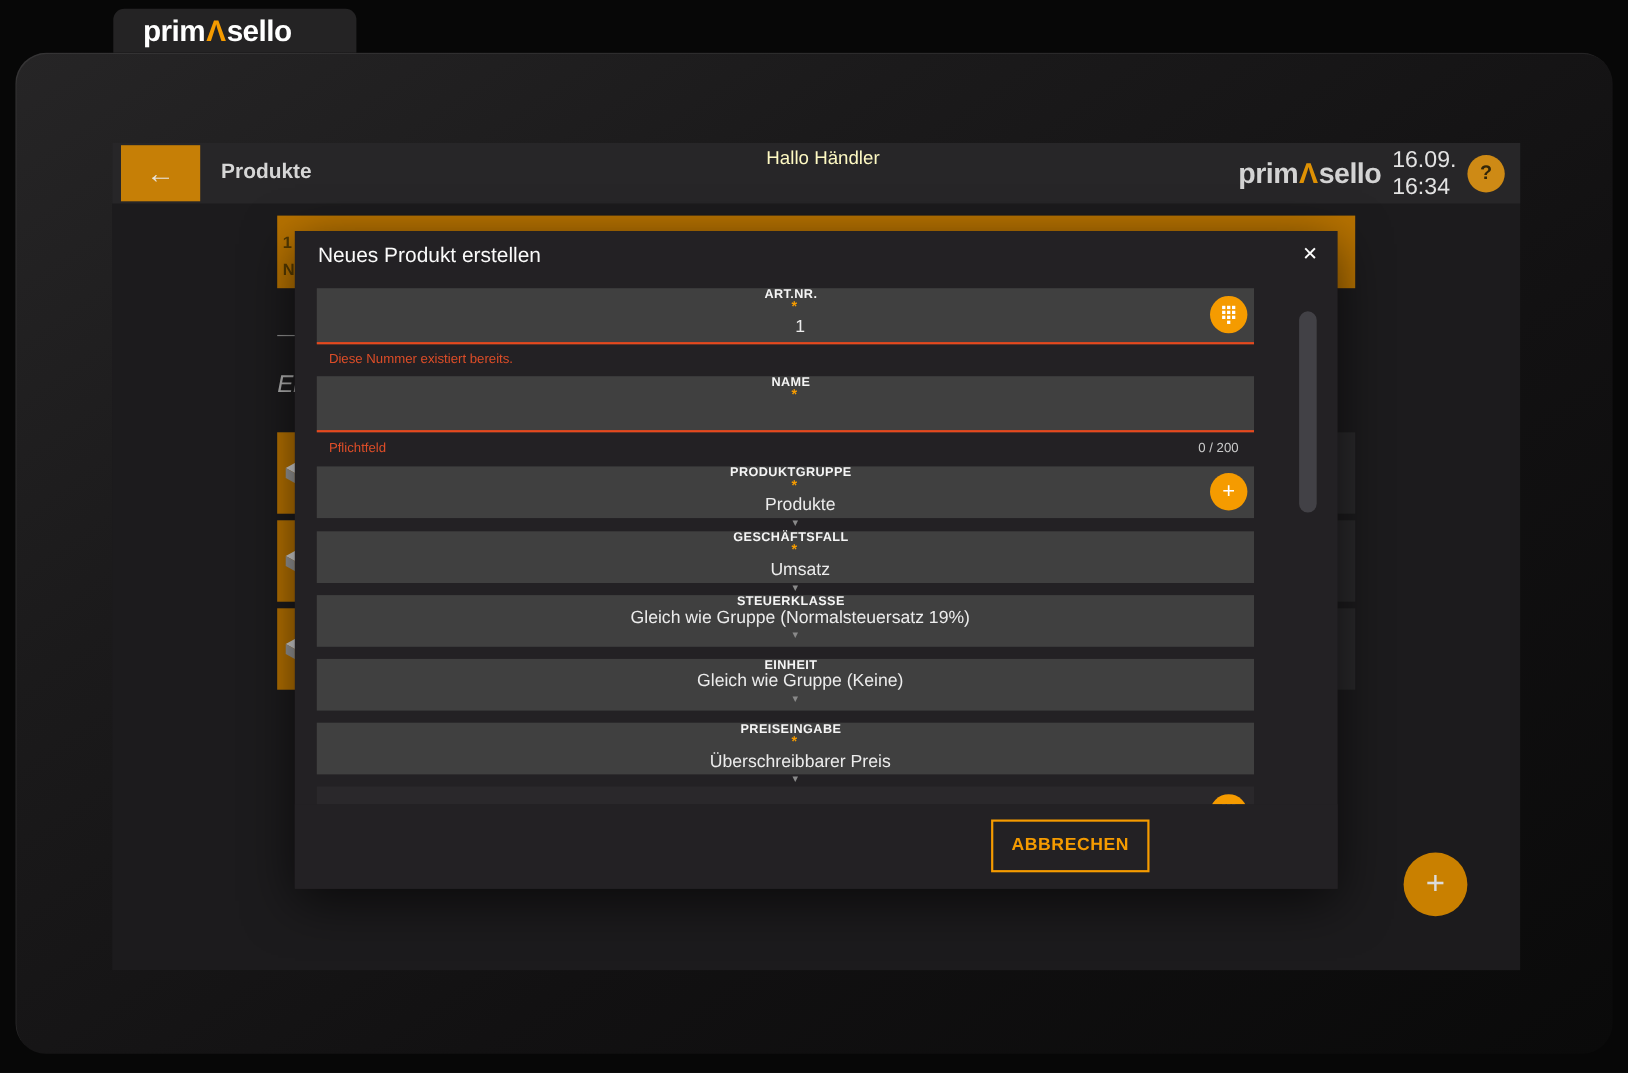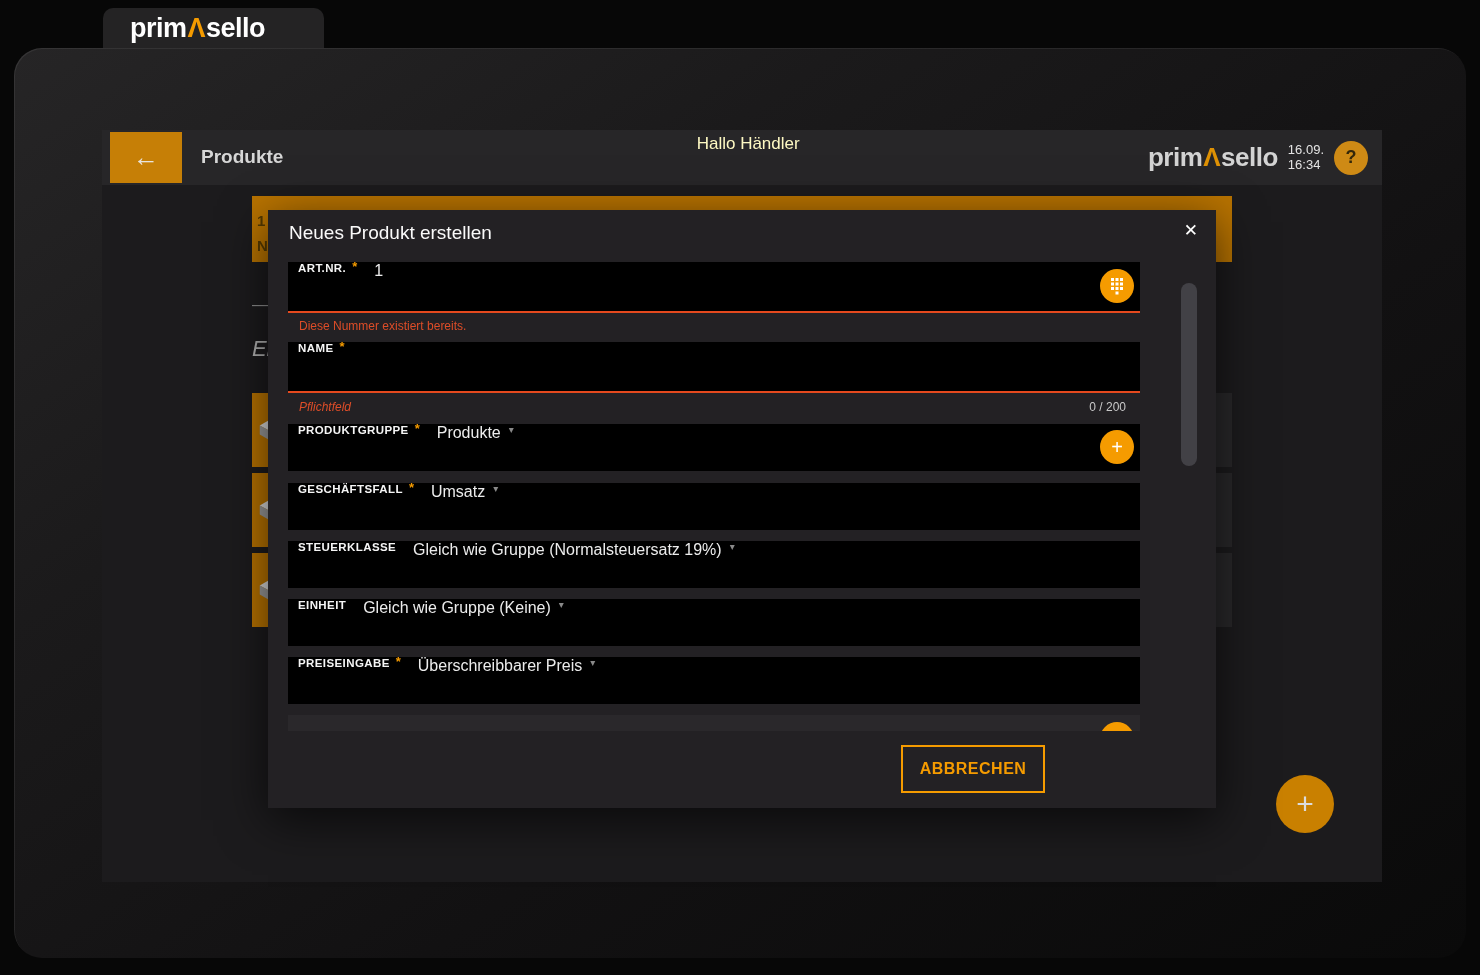--- a/index.html
+++ b/index.html
@@ -28,21 +28,21 @@
   .back-btn { position:absolute; left:8px; top:2px; width:72px; height:51px;
               background:#C67F06; border:none; display:flex; align-items:center;
               justify-content:center; color:#e8e4dd; font-size:26px; cursor:pointer; }
   .appbar-title { position:absolute; left:99px; top:16px; font-size:19px; color:#d6d6d6; font-weight:600; }
   .greeting { position:absolute; left:50%; transform:translateX(-44%); top:4px;
               font-size:17px; color:#fef9c3; }
   .appbar-right { position:absolute; right:14px; top:0; height:55px;
                   display:flex; align-items:center; gap:10px; }
   .logo-sm { font-size:26px; font-weight:bold; letter-spacing:-0.5px; color:#d3d3d3; }
   .logo-sm .lam { color:#DE9104; font-weight:900; padding:0 1px; }
-  .datetime { font-size:13px; line-height:1.12; color:#e3e3e3; }
+  .datetime { font-size:21px; line-height:1.12; color:#e3e3e3; }
   .help-btn { width:34px; height:34px; border-radius:50%; background:#CE8A15; border:none;
               color:#33270a; font-size:18px; font-weight:bold; cursor:pointer; }
 
   
   .banner { position:absolute; left:150px; top:66px; width:980px; height:66px;
             background:#B87301; color:#553A00; font-size:15px; font-weight:bold;
             padding:12px 4px 0 5px; line-height:25px; overflow:hidden; }
   .dash-mark { position:absolute; left:150px; top:166px; color:#8f8f8f; font-size:16px; }
   .clip-text { position:absolute; left:150px; top:206px; color:#b3b3b3; font-size:22px;font-style:italic; }
   .bg-row { position:absolute; left:150px; width:980px; height:74px; background:#29282a; }
@@ -52,22 +52,22 @@
          background:#C98000; border:none; color:#dcdcdc; font-size:30px; font-weight:300;
          line-height:56px; cursor:pointer; }
 
   
   .modal { position:absolute; left:166px; top:80px; width:948px; height:598px;
            background:#232124; box-shadow:0 12px 45px rgba(0,0,0,0.65); }
   .m-title { position:absolute; left:21px; top:12px; font-size:19px; font-weight:500; color:#fafafa; }
   .m-close { position:absolute; right:18px; top:10px; background:none; border:none;
              color:#ffffff; font-size:17px; cursor:pointer; }
 
-  .field { position:absolute; left:20px; width:852px; background:#000000;
-           display:flex; padding-left:10px; }
+  .field { position:absolute; left:20px; width:852px; background:#404040;
+           display:flex; align-items:center; padding-left:10px;flex-direction:column; }
   .f-label { font-size:11.5px; font-weight:bold; letter-spacing:0.4px; color:#f5f5f5; white-space:nowrap; }
   .req { color:#F59B00; font-size:13px; font-weight:bold; margin-left:6px; position:relative; top:-3px; }
   .f-value { font-size:16px; color:#ececec; margin-left:17px; white-space:nowrap; }
   .caret { font-size:10px; color:#8a8a8a; margin-left:8px; }
   .err { position:absolute; left:31px; font-size:12px; color:#DD4D28; }
   .counter { position:absolute; right:90px; font-size:12px; color:#c9c9c9; }
 
   .circle-btn { position:absolute; right:6px; width:34px; height:34px; border-radius:50%;
                 background:#F59B00; border:none; cursor:pointer;
                 display:flex; align-items:center; justify-content:center; }
@@ -178,21 +178,21 @@
           </svg>
         </button>
       </div>
       <div class="err" style="top:109px;">Diese Nummer existiert bereits.</div>
 
       <div class="field row-input" style="top:132px;">
         <span class="f-label">NAME</span>
         <span class="req">*</span>
         <span class="f-value"></span>
       </div>
-      <div class="err" style="top:190px;font-style:italic;">Pflichtfeld</div>
+      <div class="err" style="top:190px;">Pflichtfeld</div>
       <div class="counter" style="top:190px;">0 / 200</div>
 
       <div class="field row-select" style="top:214px;">
         <span class="f-label">PRODUKTGRUPPE</span>
         <span class="req">*</span>
         <span class="f-value">Produkte</span>
         <span class="caret">▾</span>
         <button class="circle-btn plus" style="top:6px;">
             <span>+</span>
           </button>

